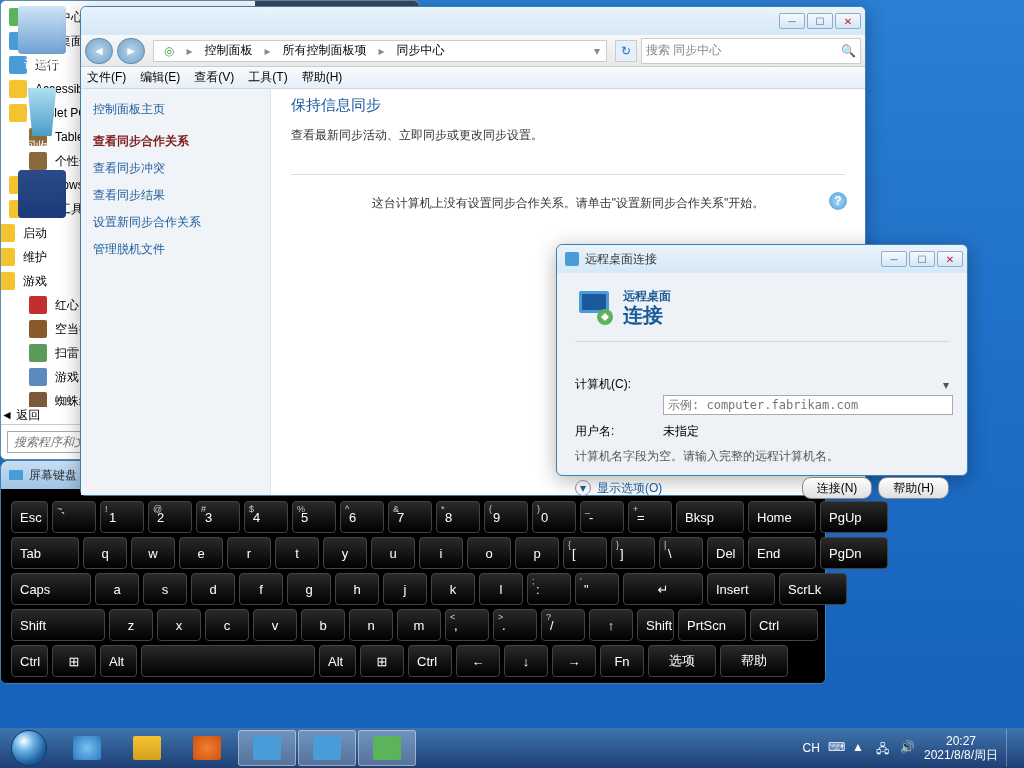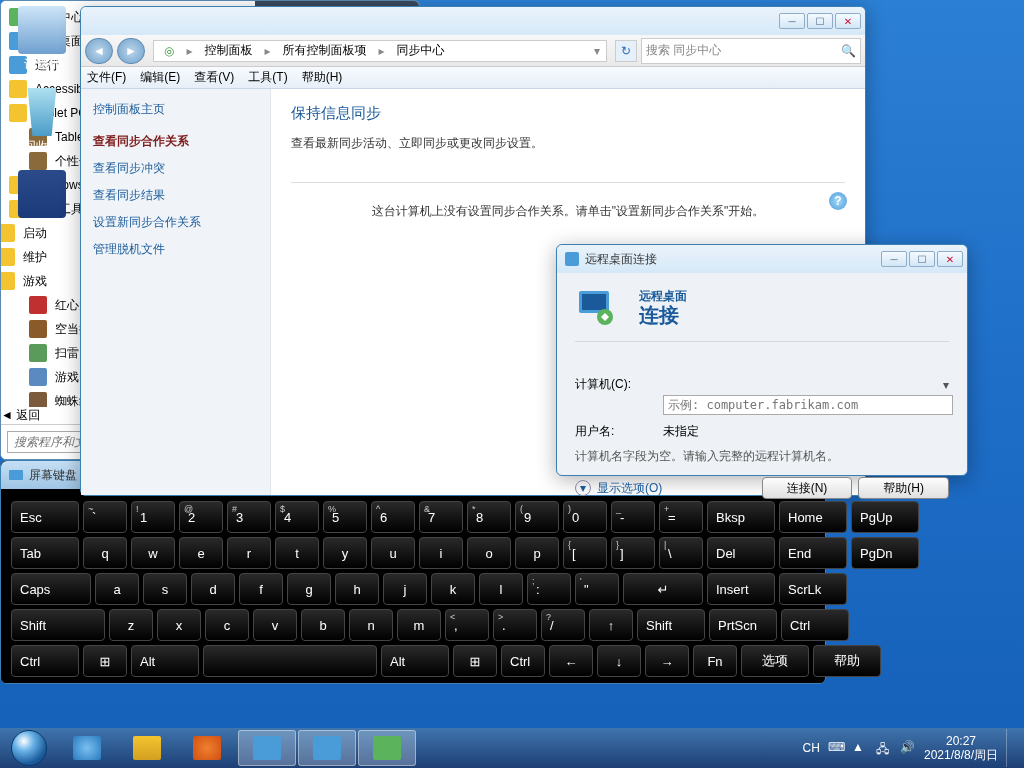--- a/index.html
+++ b/index.html
@@ -22,59 +22,59 @@
 .refresh{width:22px;height:22px;border:1px solid #ccc;background:#e6f0fa;display:flex;align-items:center;justify-content:center;color:#2b6db9;cursor:pointer}
 .search{width:220px;height:22px;border:1px solid #ccc;background:#fff;display:flex;align-items:center;padding:12px 4px;color:#888}
 .search .mag{margin-left:auto;color:#3b7cc0}
 .menubar{height:22px;background:linear-gradient(180deg,#f7fbff,#e7eef7);border-bottom:1px solid #c9d7e6;display:flex;align-items:center;padding-left:6px;gap:14px}
 .menubar span{cursor:pointer}
 .sync-body{display:flex;height:calc(100% - 82px)}
 .sync-side{width:190px;background:#f0f4f8;padding:12px;border-right:1px solid #dde5ee}
 .sync-side .hd{color:#1a5a9a;margin-bottom:10px;cursor:pointer}
 .sync-side .itm{color:#1a5a9a;padding:5px 0;cursor:pointer}
 .sync-side .itm.bold{font-weight:bold;color:#7f1d1d}
-.sync-main{flex:1;padding:15px 20px}
+.sync-main{flex:1;padding:7px 20px}
 .sync-main h2{color:#1a5a9a;font-size:15px;font-weight:normal;margin-bottom:12px}
 .sync-main .desc{color:#333;margin-bottom:30px}
 .sync-main .hint{color:#333;text-align:center;margin-top:20px}
 .help-ico{position:absolute;right:18px;top:185px;width:18px;height:18px;border-radius:50%;background:radial-gradient(circle,#a8d8f8,#4a9cd8);color:#fff;display:flex;align-items:center;justify-content:center;font-weight:bold;cursor:pointer}
 
 #start{left:4px;top:254px;width:420px;height:460px;background:rgba(255,255,255,.95);border:1px solid #5b8ab5;border-radius:6px;display:flex;overflow:hidden}
 .start-left{width:254px;background:#fff;display:flex;flex-direction:column}
 .start-list{flex:1;overflow-y:auto;padding:4px 0}
 .start-list .li{display:flex;align-items:center;padding:3px 8px;gap:8px;cursor:pointer}
 .start-list .li .ic{width:18px;height:18px;flex-shrink:0;border-radius:2px}
 .start-list .sub{padding-left:28px}
 .start-search{border-top:1px solid #ccc;padding:6px}
 .start-search input{width:100%;height:22px;border:1px solid #aaa;padding:0 6px;font-style:italic;color:#888}
 .start-right{flex:1;background:linear-gradient(180deg,#3a4a5c,#2a3a4c);color:#fff;padding:12px 0}
 .start-right .avatar{width:56px;height:56px;margin:4px auto 14px;border:1px solid #6a7a8c;background:linear-gradient(135deg,#f4a030,#e07020);display:flex;align-items:center;justify-content:center}
 .start-right .ri{padding:7px 16px;cursor:pointer}
 
 #rdc{left:556px;top:244px;width:412px;height:232px;background:#eef2f6}
 #rdc .body{padding:10px 18px}
-.rdc-head{display:flex;align-items:center;gap:20px;padding:6px 0 14px;border-bottom:1px solid #d0d8e0;margin-bottom:12px}
+.rdc-head{display:flex;align-items:center;gap:4px;padding:6px 0 14px;border-bottom:1px solid #d0d8e0;margin-bottom:12px}
 .rdc-logo{width:44px;height:38px}
 .rdc-title{font-size:18px;font-weight:bold;color:#1a5a9a;line-height:1.2}
 .rdc-title .big{font-size:20px}
 .rdc-row{display:flex;align-items:center;margin-bottom:8px;gap:8px}
 .rdc-row label{width:80px}
 .rdc-row select,.rdc-row input{flex:1;height:20px;border:1px solid #aaa;padding:0 4px;color:#888;background:#fff}
 .rdc-hint{color:#555;margin:6px 0 12px}
 .rdc-foot{display:flex;align-items:center;gap:6px}
 .rdc-foot .opt{color:#1a5a9a;cursor:pointer;display:flex;align-items:center;gap:4px}
 .rdc-foot .sp{flex:1}
-.btn{height:22px;padding:0 24px;border:1px solid #888;border-radius:4px;background:linear-gradient(180deg,#fdfdfd,#e0e0e0);cursor:pointer}
+.btn{height:22px;padding:0 14px;border:1px solid #888;border-radius:9px;background:linear-gradient(180deg,#fdfdfd,#e0e0e0);cursor:pointer}
 
 #osk{left:196px;top:498px;width:826px;height:224px;background:#000;border:1px solid #3c7fb1;border-radius:6px}
 #osk .titlebar{background:linear-gradient(180deg,#c5dff4,#9fc5e6)}
 .kbd{padding:12px 10px;display:flex;flex-direction:column;gap:4px}
 .krow{display:flex;gap:4px}
 .key{background:linear-gradient(180deg,#2a2a2a,#000);border:1px solid #444;border-radius:4px;color:#fff;height:32px;display:flex;align-items:center;justify-content:center;cursor:pointer;font-size:13px;position:relative;flex-shrink:0}
-.key.w1{width:44px}.key.w15{width:68px}.key.w2{width:68px}.key.w25{width:80px}.key.w3{width:94px}.key.wsp{width:174px}
+.key.w1{width:44px}.key.w15{width:37px}.key.w2{width:68px}.key.w25{width:80px}.key.w3{width:94px}.key.wsp{width:174px}
 .key .sup{position:absolute;top:2px;left:4px;font-size:9px;color:#ccc}
 .key.al{justify-content:flex-start;padding-left:8px}
 
 #taskbar{position:absolute;left:0;bottom:0;width:100%;height:40px;background:linear-gradient(180deg,rgba(70,120,170,.85),rgba(30,60,110,.9));display:flex;align-items:center;padding:0 2px}
 .startbtn{width:54px;height:38px;display:flex;align-items:center;justify-content:center;cursor:pointer}
 .orb{width:36px;height:36px;border-radius:50%;background:radial-gradient(circle at 35% 30%,#fff,#6ab3e8 30%,#1a5a9a 70%);border:1px solid #0a3a6a;position:relative}
 .tbtn{width:58px;height:36px;margin-left:2px;border-radius:3px;display:flex;align-items:center;justify-content:center;cursor:pointer}
 .tbtn.active{background:rgba(255,255,255,.25);border:1px solid rgba(255,255,255,.4)}
 .tbtn .ic{width:28px;height:24px;border-radius:2px}
 .tray{margin-left:auto;display:flex;align-items:center;color:#fff;gap:8px;padding-right:6px}

